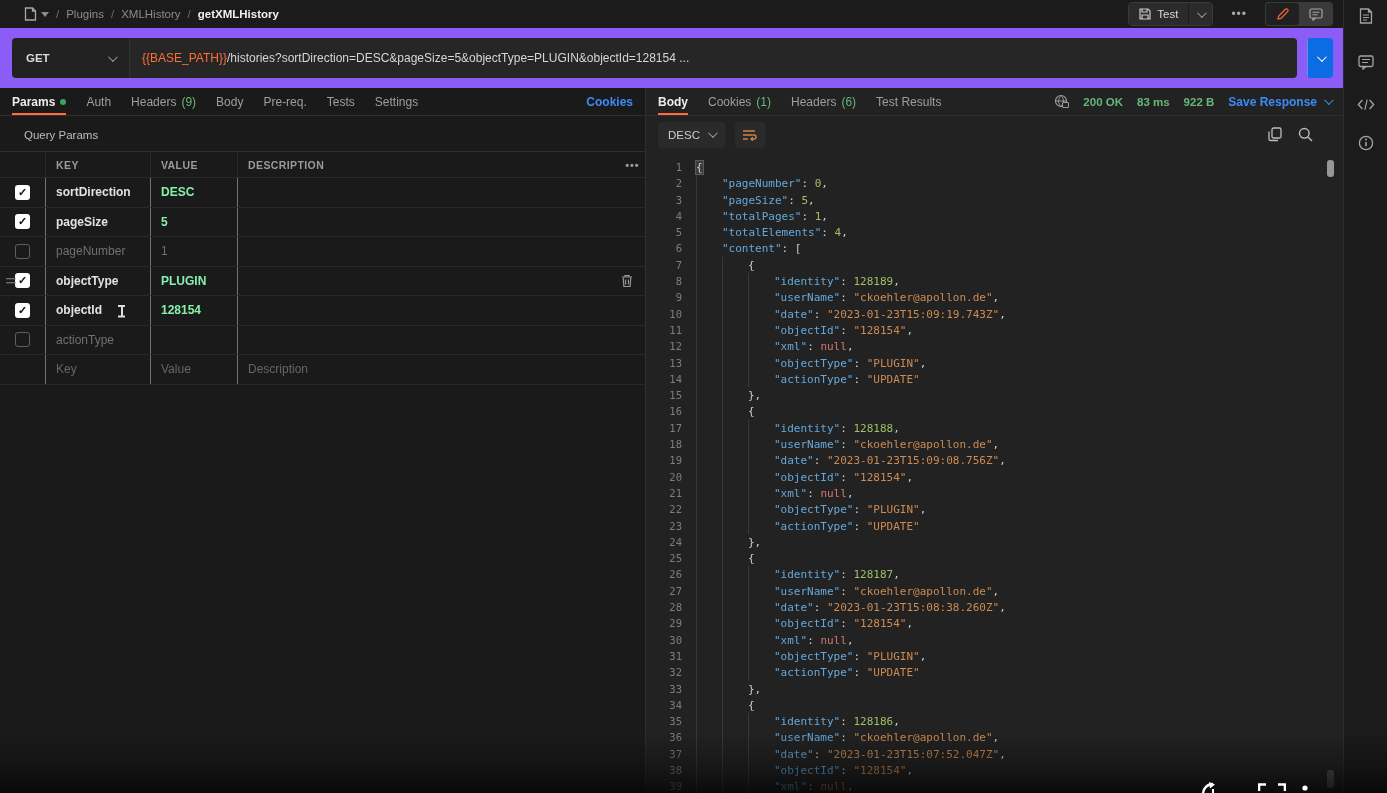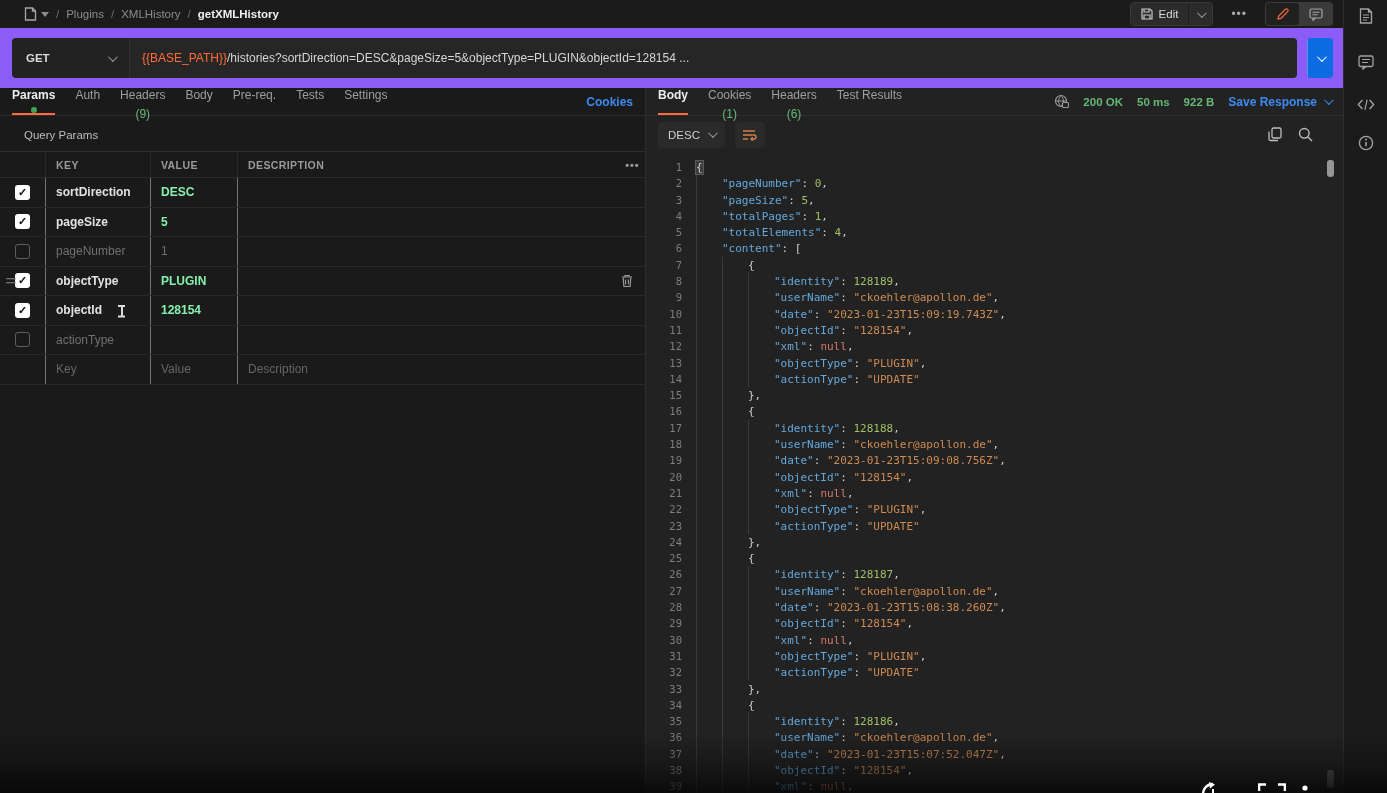--- a/index.html
+++ b/index.html
@@ -41,21 +41,21 @@
   .rail { position:absolute; top:0; right:0; width:44px; height:793px; background:#1b1b1b;
     border-left:1px solid #2e2e2e; display:flex; flex-direction:column; align-items:center; }
   .rail .ric { width:18px; height:18px; display:flex; align-items:center; justify-content:center; cursor:pointer; color:#a3a3a3; }
   
   .main { position:absolute; top:88px; left:0; width:1343px; height:705px; display:flex; background:#1a1a1a; }
   .lpane { width:645px; display:flex; flex-direction:column; background:#1a1a1a; }
   .rpane { flex:1; border-left:1px solid #2e2e2e; background:#222222; display:flex; flex-direction:column; position:relative; }
   .pane-head { height:28px; display:flex; align-items:center; border-bottom:1px solid #2e2e2e; padding:0 12px; flex:none; }
   .tabs { display:flex; align-items:center; gap:20px; height:100%; }
   .tab { position:relative; height:100%; display:flex; align-items:center; gap:5px;
-    font-size:12px; color:#9e9e9e; cursor:pointer; white-space:nowrap;flex-direction:column; }
+    font-size:12px; color:#9e9e9e; cursor:pointer; white-space:nowrap; }
   .tab.active { color:#ededed; font-weight:bold; }
   .tab.active::after { content:""; position:absolute; left:0; right:0; bottom:0; height:2px; background:#ff6c37; }
   .tab .cnt { color:#66b877; }
   .tab .dot { width:6px; height:6px; border-radius:50%; background:#3ba55c; }
   .spacer { flex:1; }
   .linkblue { color:#3d8bf2; font-size:12px; font-weight:bold; cursor:pointer; }
   
   .qp-title { font-size:11.5px; color:#bdbdbd; padding:13px 0 10px 24px; }
   .qtable { border-top:1px solid #2e2e2e; }
   .qrow { display:grid; grid-template-columns:45px 105px 87px 1fr 38px; align-items:center;
@@ -131,21 +131,21 @@
       <span class="sep">/</span>
       <span class="leaf">getXMLHistory</span>
     </div>
     <div class="tb-right">
       <div class="savegrp">
         <div class="cell">
           <svg width="12" height="12" viewBox="0 0 12 12">
               <path d="M1 1h8l2 2v8H1z" fill="none" stroke="#c9c9c9" stroke-width="1.2"></path>
               <path d="M3 1v3h5V1M3 11V7h6v4" fill="none" stroke="#c9c9c9" stroke-width="1.2"></path>
             </svg>
-          <span>Edit</span>
+          <span>Test</span>
         </div>
         <div class="cell">
             <span class="chev"></span>
           </div>
       </div>
       <div class="ghostbtn">
           <span>•••</span>
         </div>
       <div class="seg2">
         <div class="scell active">
@@ -364,21 +364,21 @@
             </div>
           </div>
         <div class="spacer"></div>
         <div class="meta">
           <svg width="15" height="15" viewBox="0 0 15 15">
               <circle cx="7" cy="7" r="5.5" fill="none" stroke="#9a9a9a" stroke-width="1.2"></circle>
               <path d="M1.5 7h11M7 1.5c-3.2 3.4-3.2 7.6 0 11M7 1.5c3.2 3.4 3.2 7.6 0 11" fill="none" stroke="#9a9a9a" stroke-width="1"></path>
               <rect x="8.5" y="8.5" width="6" height="5" rx="1" fill="#222" stroke="#9a9a9a" stroke-width="1.1"></rect>
             </svg>
           <span class="g">200 OK</span>
-          <span class="g">50 ms</span>
+          <span class="g">83 ms</span>
           <span class="g">922 B</span>
           <span style="display:flex;align-items:center;gap:7px;cursor:pointer">
             <span class="linkblue">Save Response</span>
             <span class="chev blue"></span>
           </span>
         </div>
       </div>
       <div class="viewbar">
         <div class="langdd">
           <span>DESC</span>

